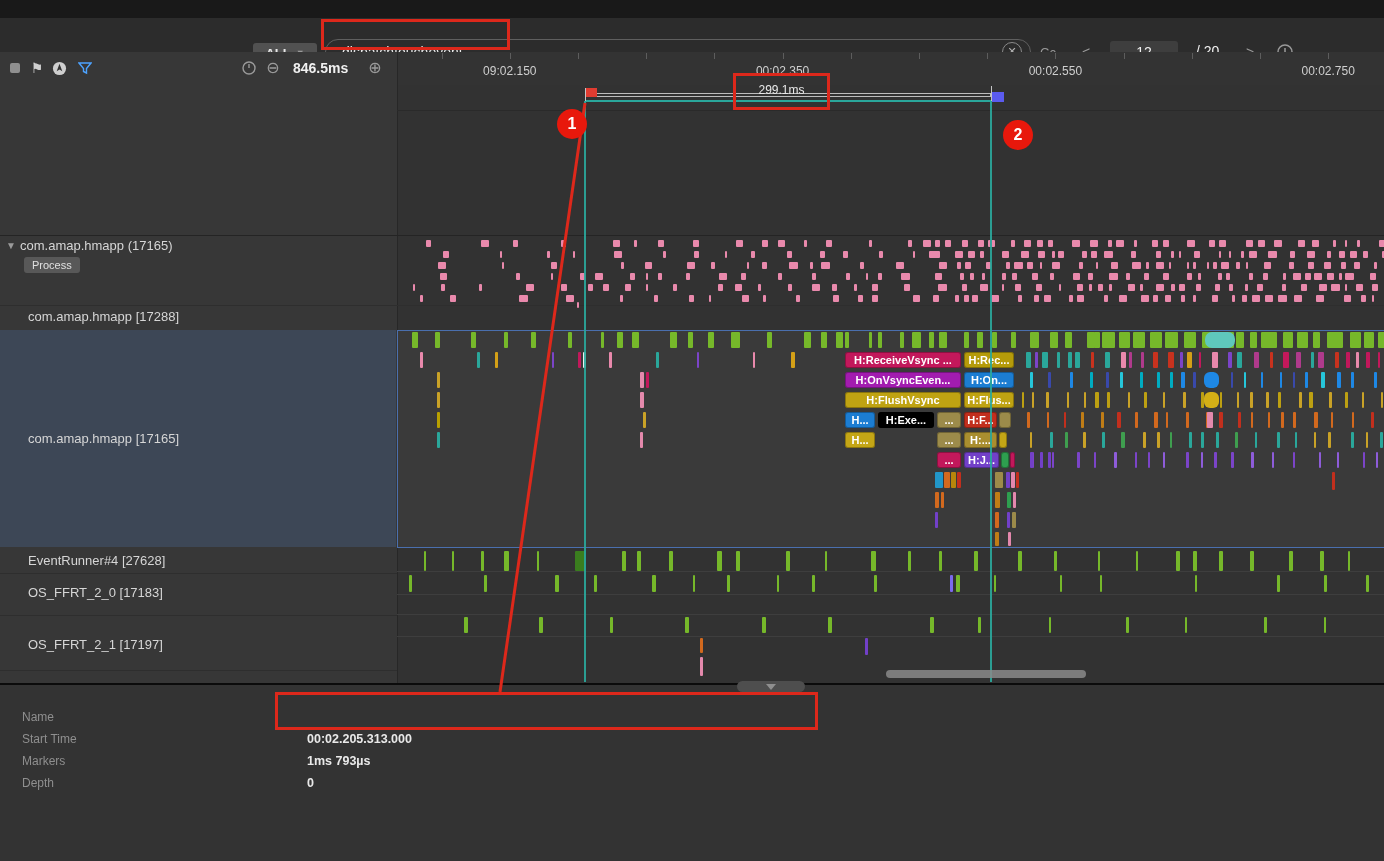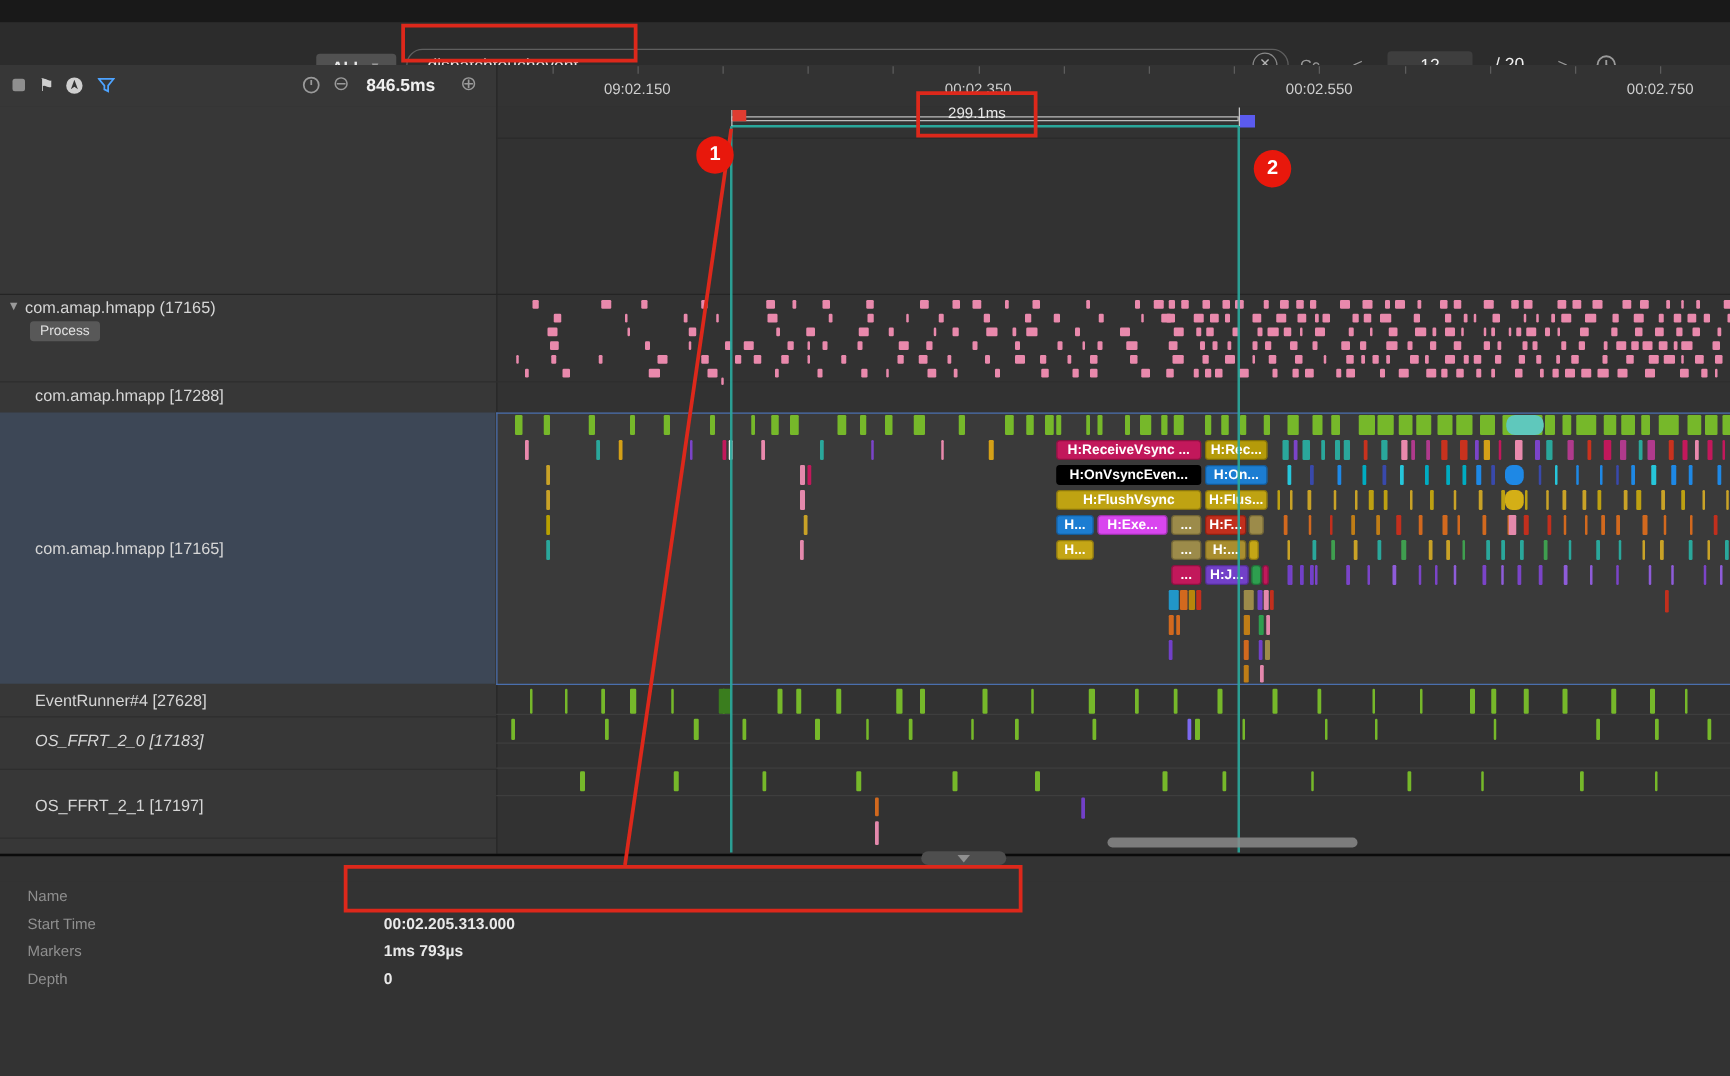--- a/index.html
+++ b/index.html
@@ -178,21 +178,21 @@
   <div class="abs subdiv" style="left:397px;top:636px;width:987px;"></div>
 
   <span class="proc-caret">▼</span>
   <span class="row-label" style="left:20px;top:238px;">com.amap.hmapp (17165)</span>
   <span class="proc-badge">Process</span>
 
   <span class="row-label" style="left:28px;top:309px;">com.amap.hmapp [17288]</span>
   <div class="abs sel-row"></div>
   <span class="row-label" style="left:28px;top:431px;">com.amap.hmapp [17165]</span>
   <span class="row-label" style="left:28px;top:553px;">EventRunner#4 [27628]</span>
-  <span class="row-label" style="left:28px;top:585px;font-style:italic;">OS_FFRT_2_0 [17183]</span>
+  <span class="row-label" style="left:28px;top:585px;">OS_FFRT_2_0 [17183]</span>
   <span class="row-label" style="left:28px;top:637px;">OS_FFRT_2_1 [17197]</span>
 
   <div class="abs track"></div>
 
   <div id="gen" class="abs" style="left:0;top:0;width:1384px;height:861px;border-radius:14px;">
       <div class="tick" style="left: 425.6px; top: 240px; width: 5.7px; height: 7px; background: rgb(233, 137, 172);"></div>
       <div class="tick" style="left: 480.8px; top: 240px; width: 8px; height: 7px; background: rgb(233, 137, 172);"></div>
       <div class="tick" style="left: 512.8px; top: 240px; width: 5.7px; height: 7px; background: rgb(233, 137, 172);"></div>
       <div class="tick" style="left: 561px; top: 240px; width: 5.4px; height: 7px; background: rgb(233, 137, 172);"></div>
       <div class="tick" style="left: 612.8px; top: 240px; width: 6.8px; height: 7px; background: rgb(233, 137, 172);"></div>
@@ -752,26 +752,26 @@
       <div class="tick" style="left: 1204px; top: 372px; width: 15px; height: 16px; background: rgb(30, 136, 229); border-radius: 6px;"></div>
       <div class="tick" style="left: 1204px; top: 392px; width: 15px; height: 16px; background: rgb(212, 175, 22); border-radius: 6px;"></div>
       <div class="tick" style="left: 1207px; top: 412px; width: 6px; height: 16px; background: rgb(228, 137, 172); border-radius: 1px;"></div>
       <div class="tick" style="left: 575px; top: 551px; width: 10px; height: 20px; background: rgb(58, 125, 30); border-radius: 1px;"></div>
       <div class="tick" style="left: 950px; top: 575px; width: 3px; height: 17px; background: rgb(123, 104, 238); border-radius: 1px;"></div>
       <div class="tick" style="left: 700px; top: 638px; width: 3px; height: 15px; background: rgb(210, 105, 30); border-radius: 1px;"></div>
       <div class="tick" style="left: 865px; top: 638px; width: 3px; height: 17px; background: rgb(114, 64, 200); border-radius: 1px;"></div>
       <div class="tick" style="left: 700px; top: 657px; width: 3px; height: 19px; background: rgb(228, 137, 172); border-radius: 1px;"></div>
       <div class="slice" style="left: 845px; top: 352px; width: 116px; background: rgb(194, 24, 91);">H:ReceiveVsync ...</div>
       <div class="slice" style="left: 964px; top: 352px; width: 50px; background: rgb(181, 155, 10);">H:Rec...</div>
-      <div class="slice" style="left: 845px; top: 372px; width: 116px; background: #000000;">H:OnVsyncEven...</div>
+      <div class="slice" style="left: 845px; top: 372px; width: 116px; background: #a21caf;">H:OnVsyncEven...</div>
       <div class="slice" style="left: 964px; top: 372px; width: 50px; background: rgb(28, 125, 210);">H:On...</div>
       <div class="slice" style="left: 845px; top: 392px; width: 116px; background: rgb(191, 163, 18);">H:FlushVsync</div>
       <div class="slice" style="left: 964px; top: 392px; width: 50px; background: rgb(191, 163, 18);">H:Flus...</div>
       <div class="slice" style="left: 845px; top: 412px; width: 30px; background: rgb(28, 125, 210);">H...</div>
-      <div class="slice" style="left: 878px; top: 412px; width: 56px; background: #d946ef;">H:Exe...</div>
+      <div class="slice" style="left: 878px; top: 412px; width: 56px; background: #000000;">H:Exe...</div>
       <div class="slice" style="left: 937px; top: 412px; width: 24px; background: rgb(156, 139, 74);">...</div>
       <div class="slice" style="left: 964px; top: 412px; width: 33px; background: rgb(194, 47, 29);">H:F...</div>
       <div class="slice" style="left: 999px; top: 412px; width: 12px; background: rgb(156, 139, 74);"></div>
       <div class="slice" style="left: 845px; top: 432px; width: 30px; background: rgb(196, 166, 22);">H...</div>
       <div class="slice" style="left: 937px; top: 432px; width: 24px; background: rgb(156, 139, 74);">...</div>
       <div class="slice" style="left: 964px; top: 432px; width: 33px; background: rgb(169, 142, 47);">H:...</div>
       <div class="slice" style="left: 999px; top: 432px; width: 8px; background: rgb(196, 166, 22);"></div>
       <div class="slice" style="left: 937px; top: 452px; width: 24px; background: rgb(194, 24, 91);">...</div>
       <div class="slice" style="left: 964px; top: 452px; width: 35px; background: rgb(114, 64, 200);">H:J...</div>
       <div class="slice" style="left: 1001px; top: 452px; width: 8px; background: rgb(46, 158, 79);"></div>

